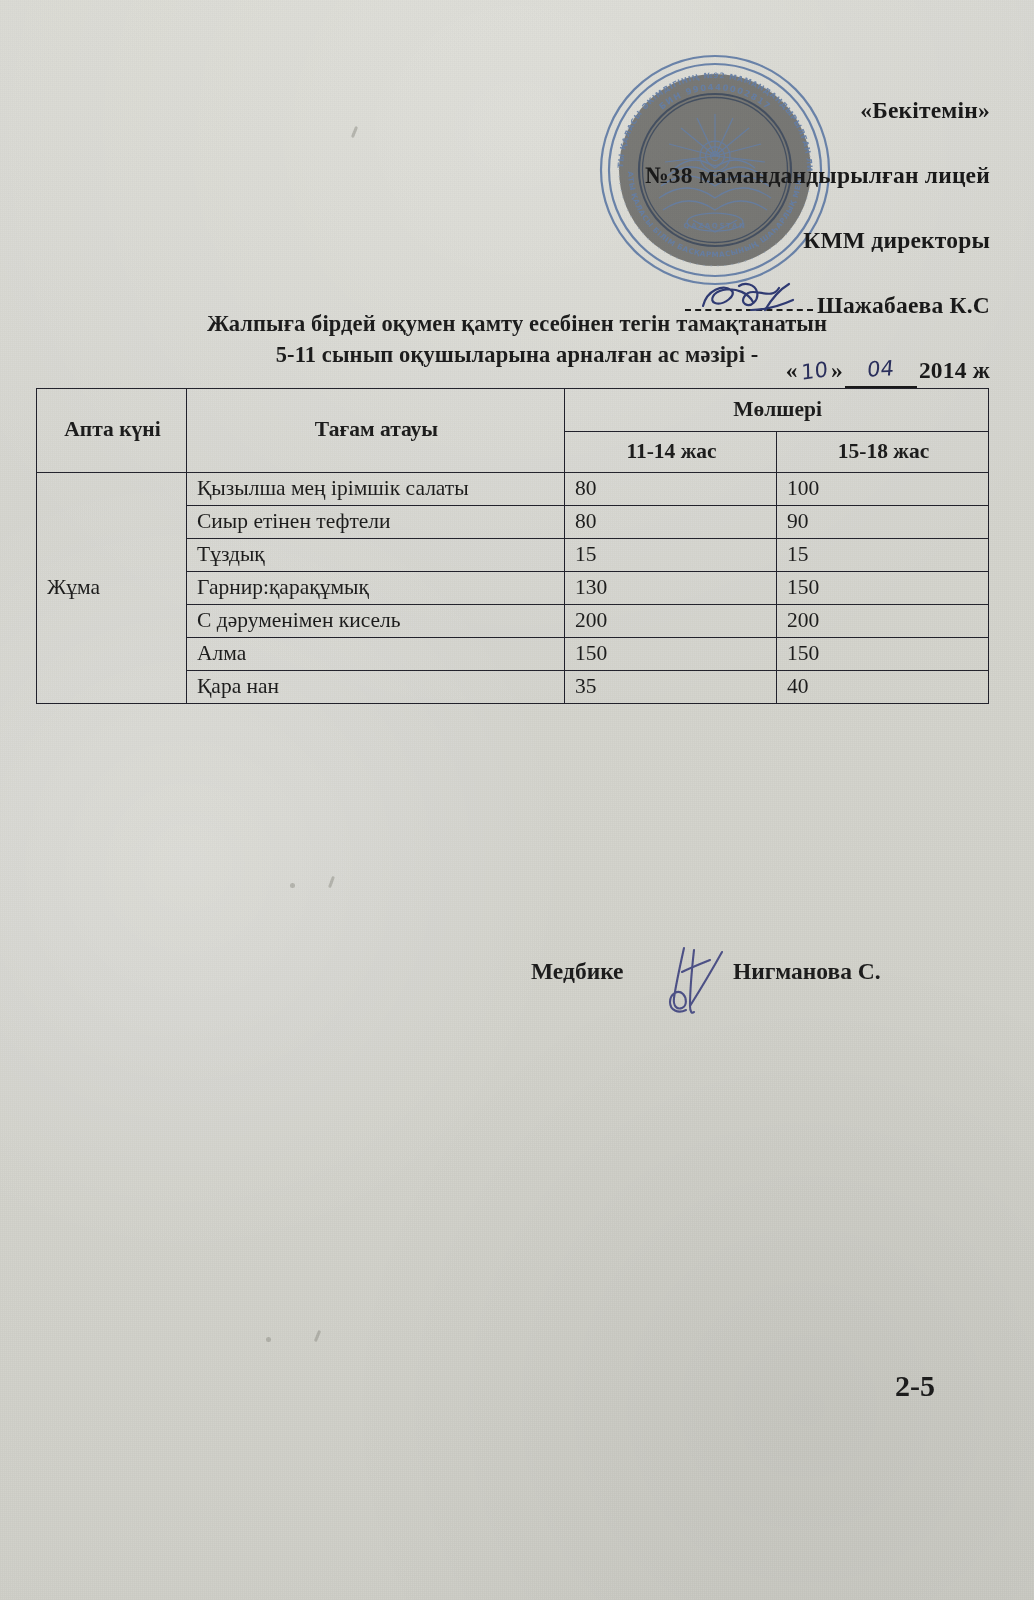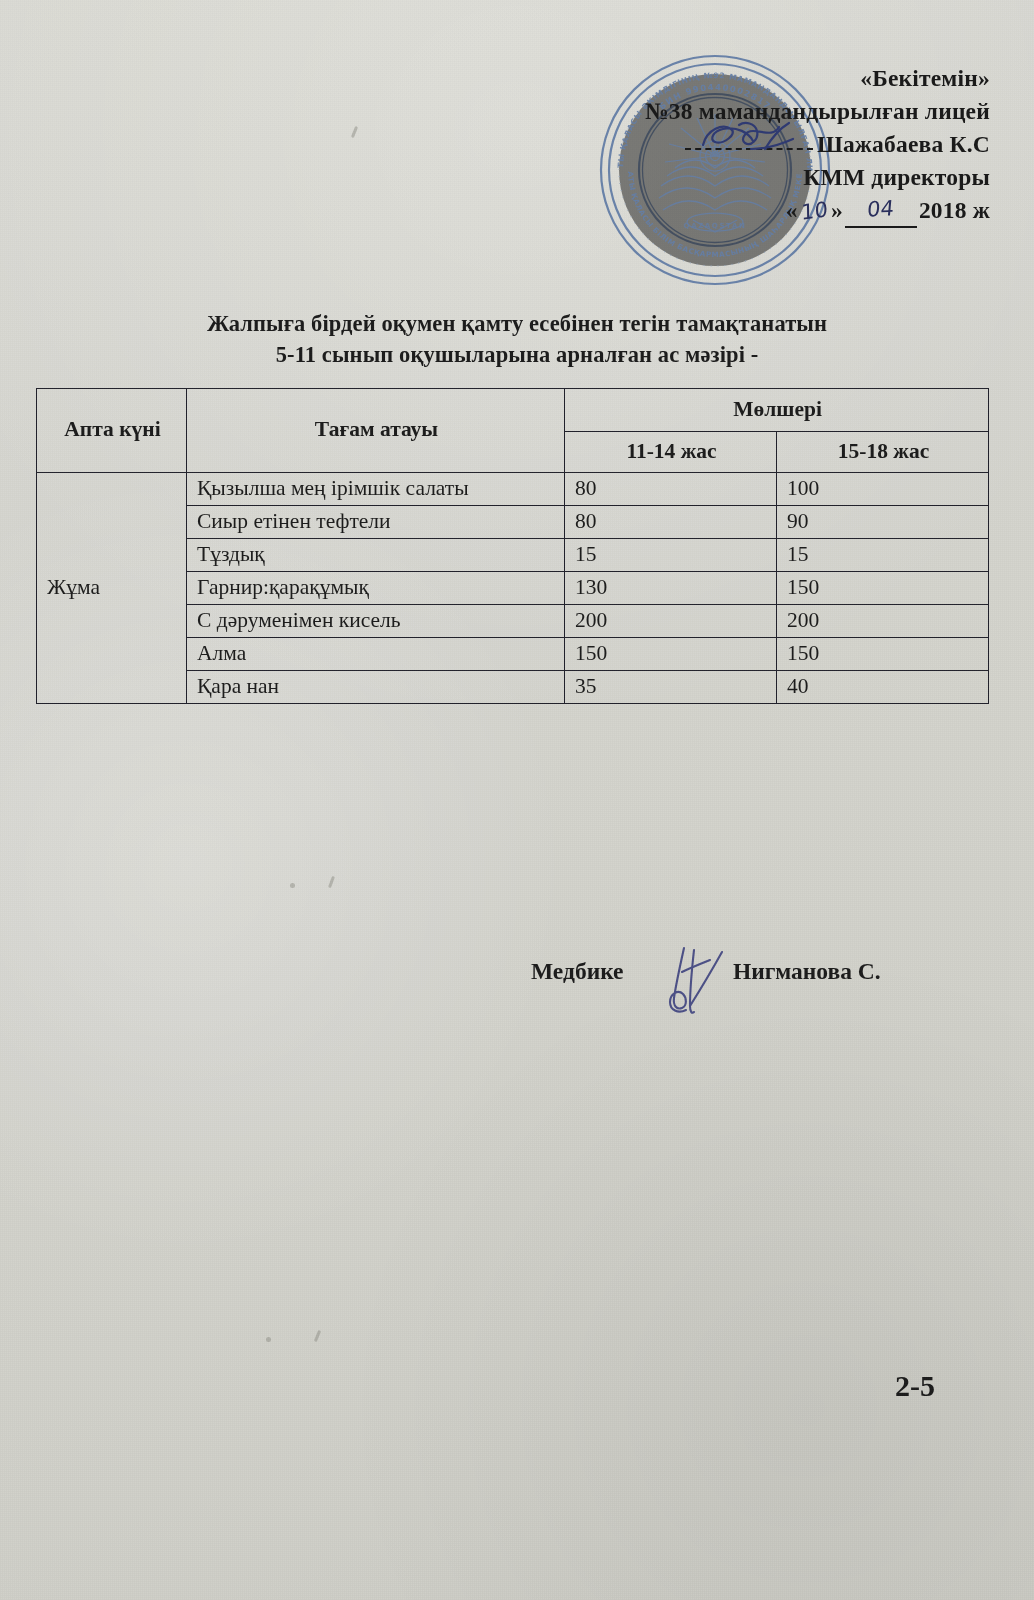--- a/index.html
+++ b/index.html
@@ -45,20 +45,21 @@
     width: 460px;
     text-align: right;
     font-weight: bold;
     font-size: 23.5px;
     line-height: 33px;
     letter-spacing: 0.2px;
     z-index: 4;
   }
   #approval-block .line {
     white-space: nowrap;
+    margin-top: 32px;
   }
   .date-line {
     white-space: nowrap;
   }
   .date-day, .date-month {
     font-family: "DejaVu Sans", sans-serif;
     font-weight: normal;
     font-size: 21px;
     color: #2a2f5c;
     display: inline-block;
@@ -269,36 +270,36 @@
       <path d="M 66,158 Q 92,140 118,158 Q 144,140 170,158"></path>
       <path d="M 96,168 L 118,180 L 140,168"></path>
       <ellipse cx="118" cy="170" rx="28" ry="9"></ellipse>
     </g>
     <text x="118" y="176" text-anchor="middle" font-family="DejaVu Sans, sans-serif" font-size="7" font-weight="bold" fill="#4a6a9c" opacity="0.8" letter-spacing="1.6">QAZAQSTAN</text>
   </svg>
 
   <div id="approval-block">
     <div class="line">«Бекітемін»</div>
     <div class="line">№38 мамандандырылған лицей</div>
+    <div class="line">КММ директоры</div>
     <div class="line">
       <span class="sig-slot">
         <span class="sig-dashes"></span>
         <svg class="sig-scribble" viewBox="0 0 112 46">
           <g fill="none" stroke="#2f3a72" stroke-width="2.2" stroke-linecap="round">
             <path d="M 10,30 C 14,14 30,8 38,14 C 45,19 30,30 22,27 C 16,25 20,16 30,14 C 44,11 56,18 60,26"></path>
             <path d="M 46,10 C 52,6 62,8 64,16 C 66,24 58,32 52,28 C 47,25 52,16 60,16 C 70,16 80,22 86,12"></path>
             <path d="M 72,34 C 78,24 86,14 96,8"></path>
             <path d="M 58,34 C 68,34 82,32 100,24"></path>
           </g>
         </svg>
       </span><span>Шажабаева К.С</span>
     </div>
-    <div class="line">КММ директоры</div>
     <div class="line date-line">
-      <span>«</span><span class="date-day">10</span><span>»</span><span class="underline-slot"><span class="date-month">04</span></span><span>2018 ж</span>
+      <span>«</span><span class="date-day">10</span><span>»</span><span class="underline-slot"><span class="date-month">04</span></span><span>2014 ж</span>
     </div>
   </div>
 
   <div id="doc-title">
     <div>Жалпыға бірдей оқумен қамту есебінен тегін тамақтанатын</div>
     <div>5-11 сынып оқушыларына арналған ас мәзірі -</div>
   </div>
 
   <div id="menu-table-wrap">
     <table class="menu">

